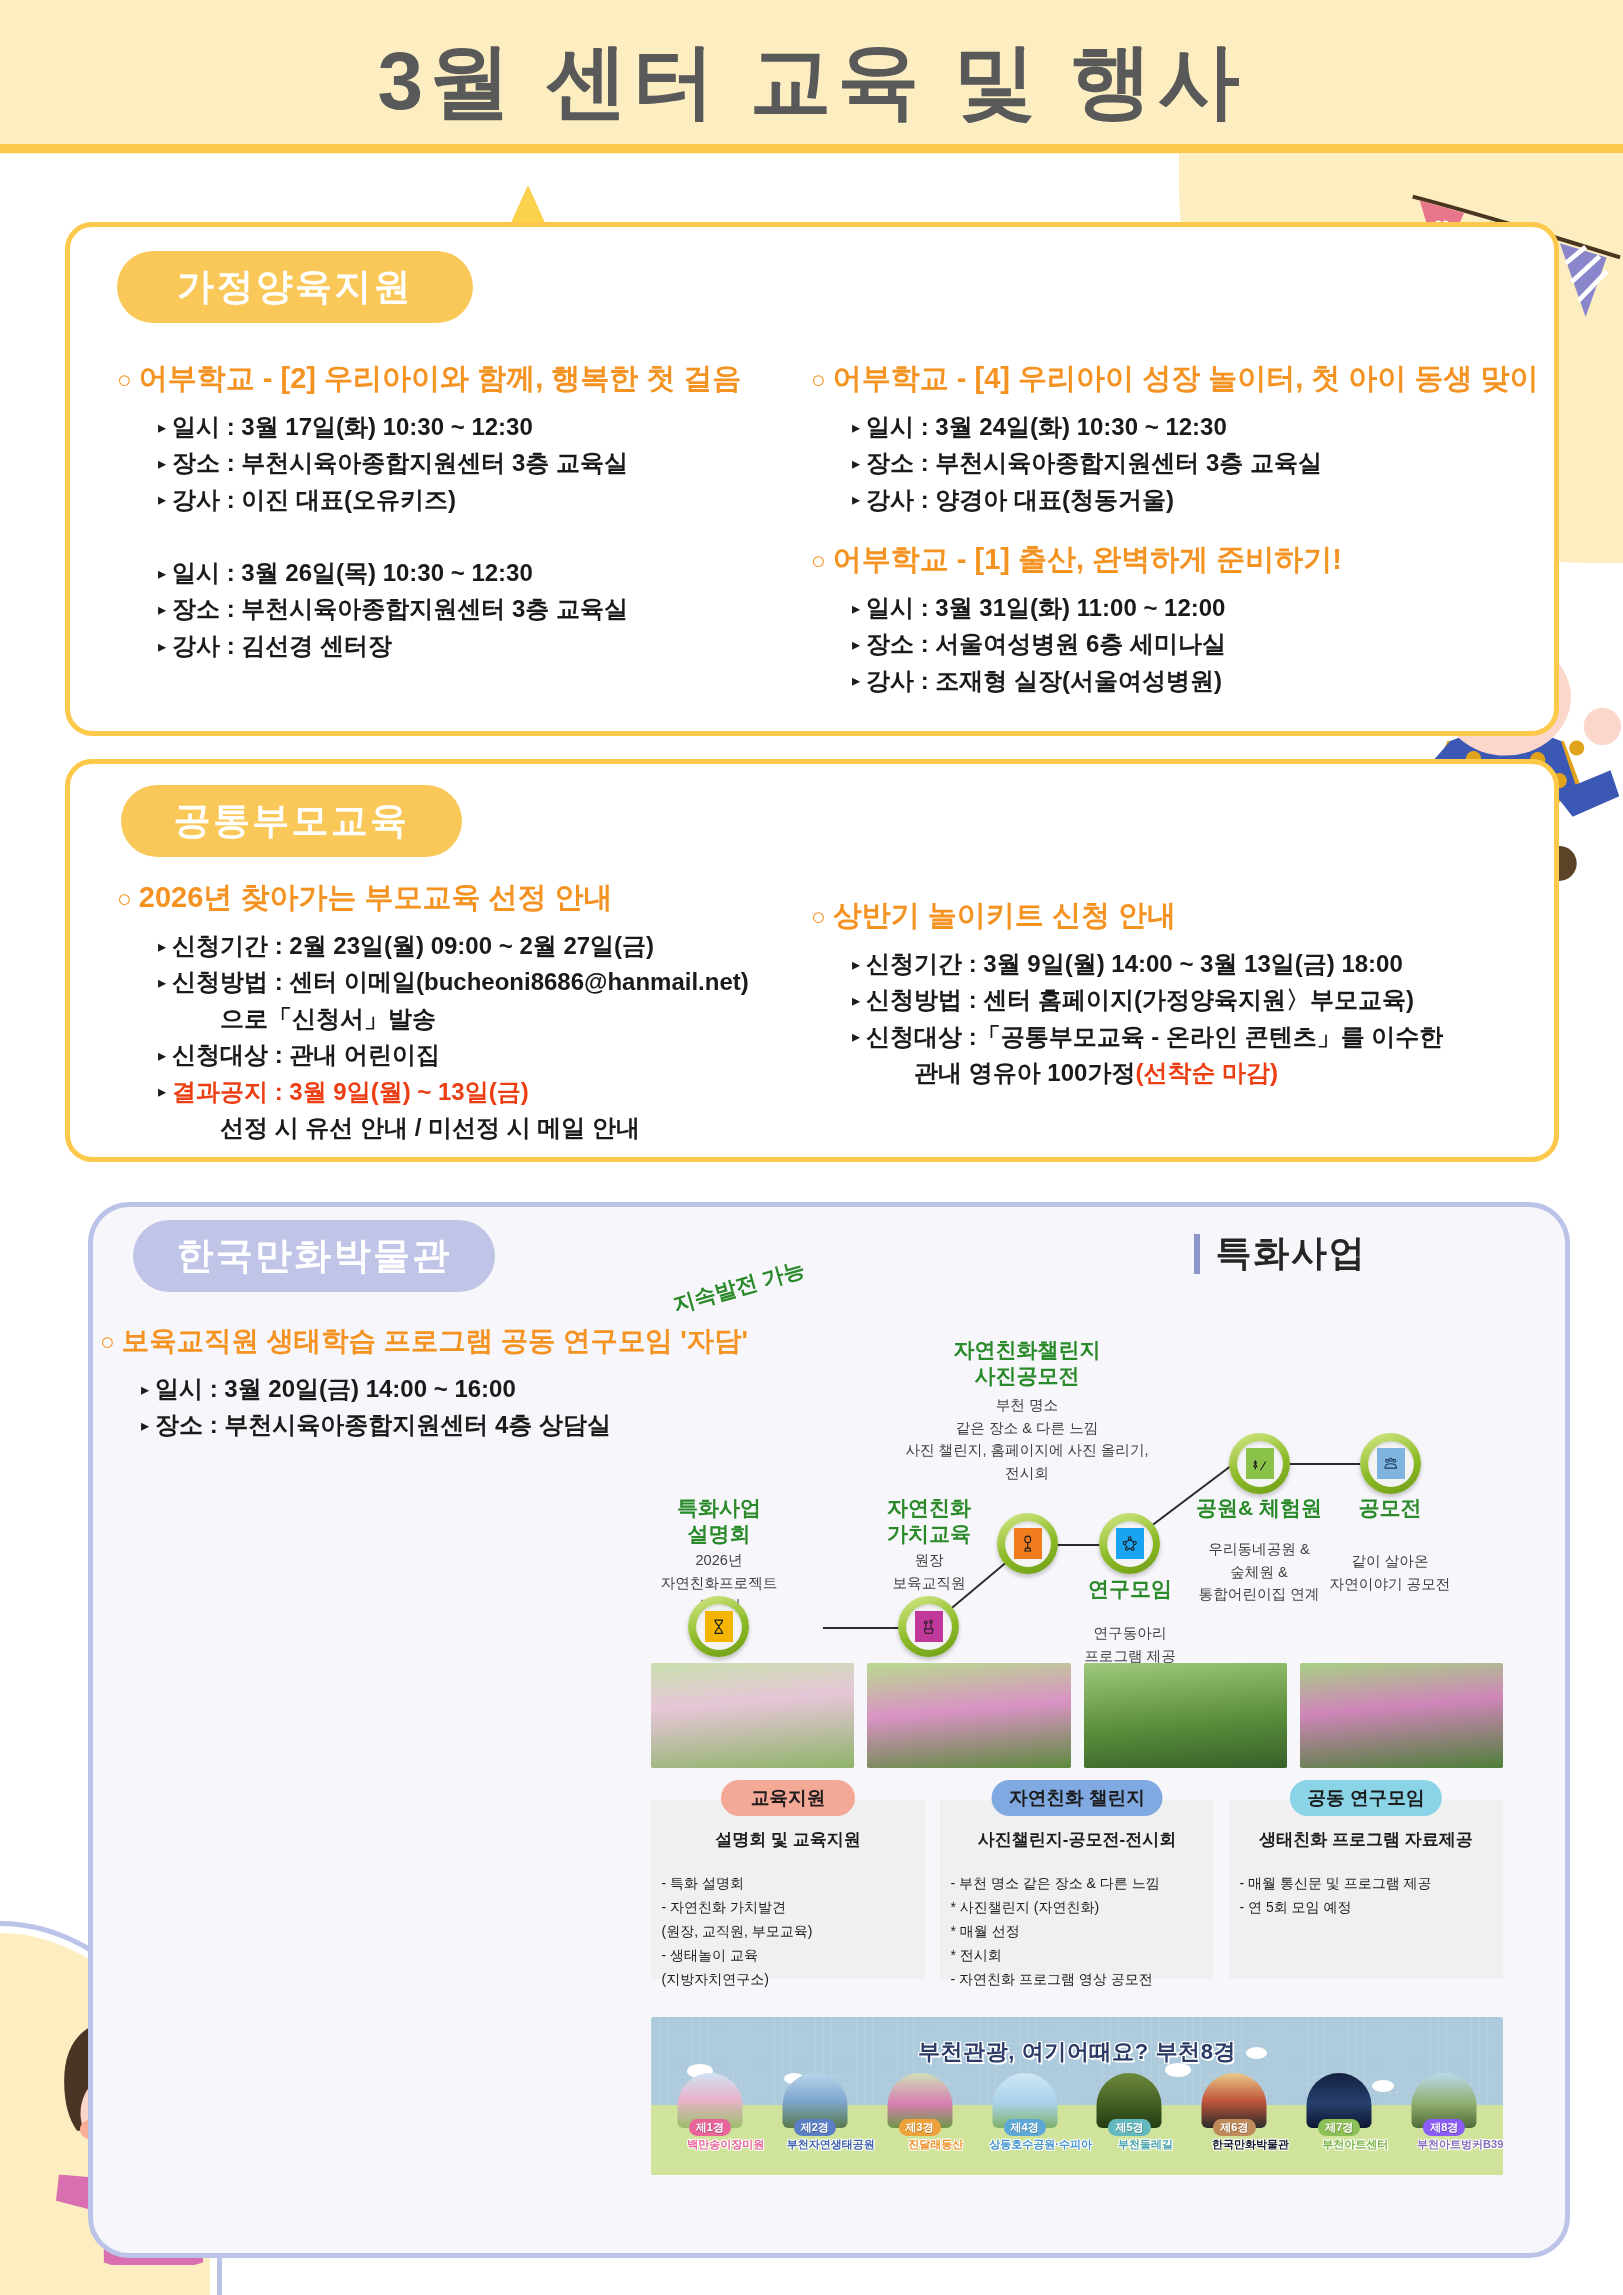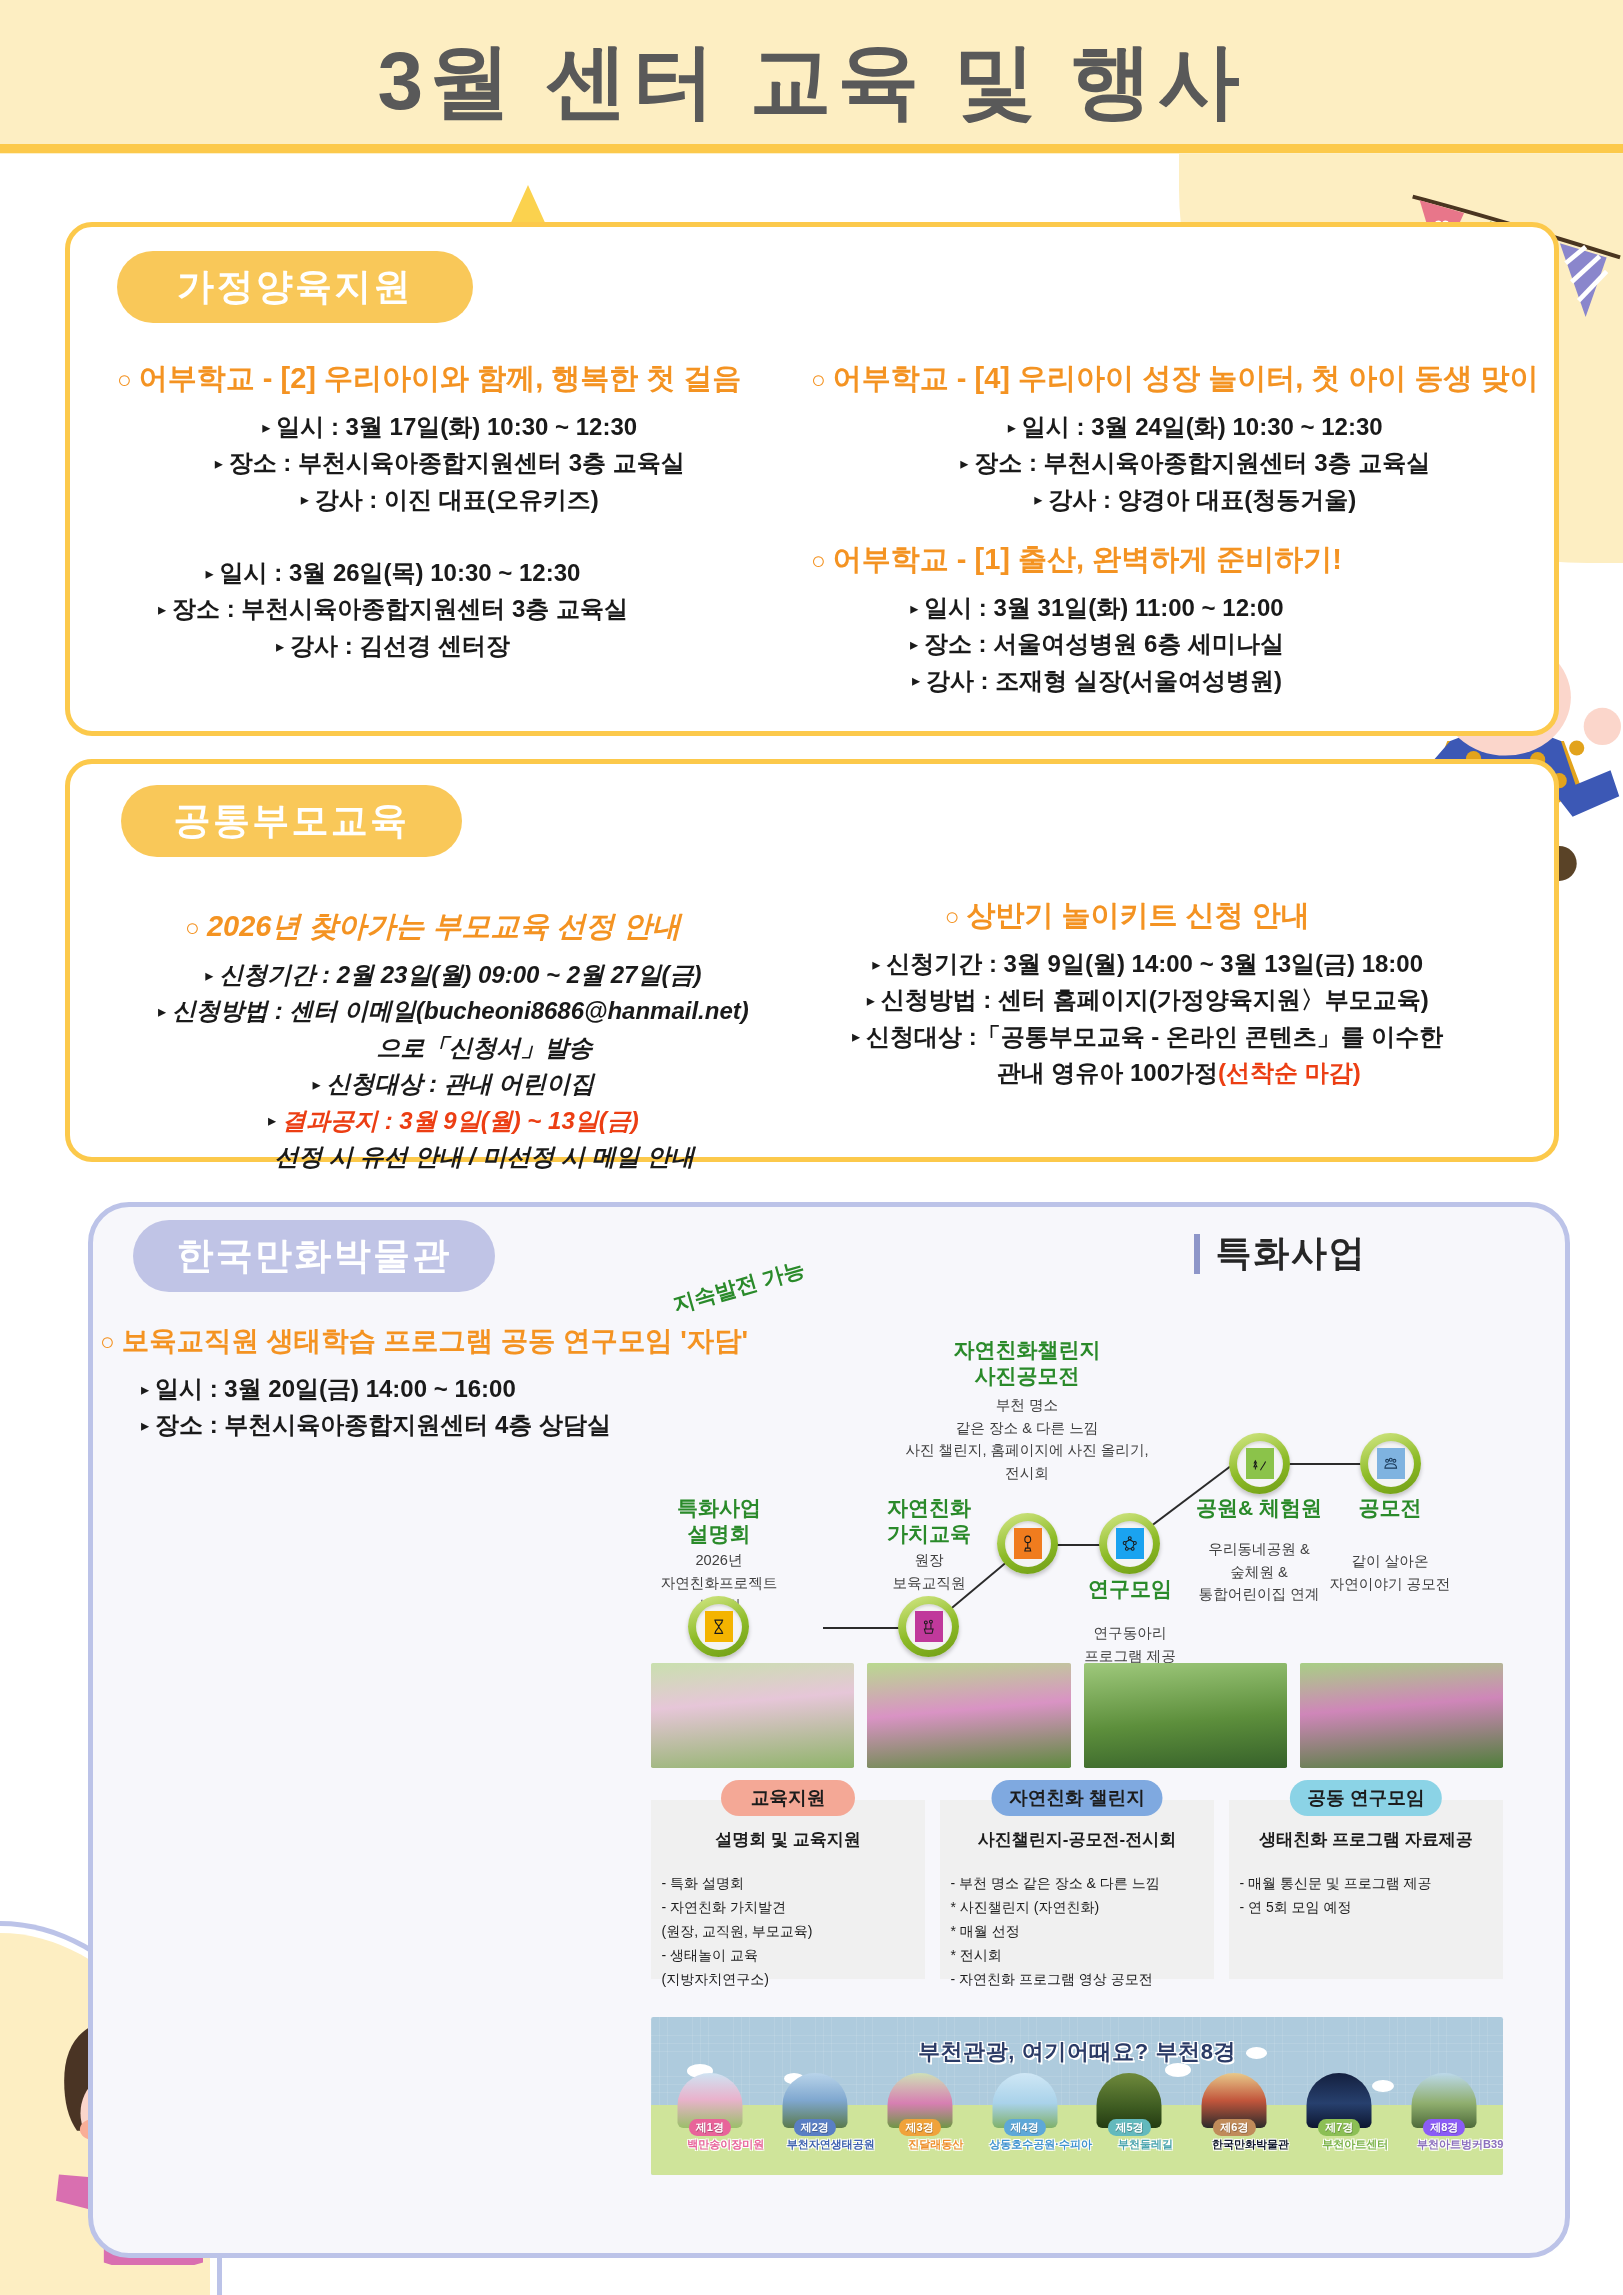--- a/index.html
+++ b/index.html
@@ -83,21 +83,21 @@
     border-radius: 41px;
     letter-spacing: 2.3px;
   }
   #pill-1 { left: 117px; top: 251px;  width: 356px; height: 72px;
             background: #f9c859; font-size: 37px; }
   #pill-2 { left: 121px; top: 785px; width: 341px; height: 72px;
             background: #f9c859; font-size: 37px; }
   #pill-3 { left: 133px; top: 1220px; width: 362px; height: 72px;
             background: #c0c4e6; font-size: 37px; }
   
-  .entry { position: absolute; text-align: center; }
+  .entry { position: absolute; }
   .entry-title {
     color: #f49322; font-weight: bold; font-size: 29px;
     white-space: nowrap; line-height: 1.2;
   }
   .entry-title .marker { color: #f49322; font-size: 24.5px; margin-right: 7px; }
   .entry-lines { margin-top: 13px; padding-left: 41px; }
   .entry-line {
     font-size: 24px; font-weight: bold; color: #1a1a1a;
     line-height: 1.52; white-space: nowrap;
   }
@@ -340,21 +340,21 @@
     <div class="entry-lines">
       <div class="entry-line"><span class="tri">▸</span><span>일시 : 3월 31일(화) 11:00 ~ 12:00</span></div>
       <div class="entry-line"><span class="tri">▸</span><span>장소 : 서울여성병원 6층 세미나실</span></div>
       <div class="entry-line"><span class="tri">▸</span><span>강사 : 조재형 실장(서울여성병원)</span></div>
     </div>
   </div>
 
   <div class="card" id="card-2"></div>
   <div class="pill" id="pill-2">공통부모교육</div>
 
-  <div class="entry" style="left:117px; top:909px;font-style:italic;">
+  <div class="entry" style="left:117px; top:880px;">
     <div class="entry-title"><span class="marker">○</span><span>2026년 찾아가는 부모교육 선정 안내</span></div>
     <div class="entry-lines">
       <div class="entry-line"><span class="tri">▸</span><span>신청기간 : 2월 23일(월) 09:00 ~ 2월 27일(금)</span></div>
       <div class="entry-line"><span class="tri">▸</span><span>신청방법 : 센터 이메일(bucheoni8686@hanmail.net)</span></div>
       <div class="entry-line cont">으로「신청서」발송</div>
       <div class="entry-line"><span class="tri">▸</span><span>신청대상 : 관내 어린이집</span></div>
       <div class="entry-line red"><span class="tri red">▸</span><span>결과공지 : 3월 9일(월) ~ 13일(금)</span></div>
       <div class="entry-line cont">선정 시 유선 안내 / 미선정 시 메일 안내</div>
     </div>
   </div>

